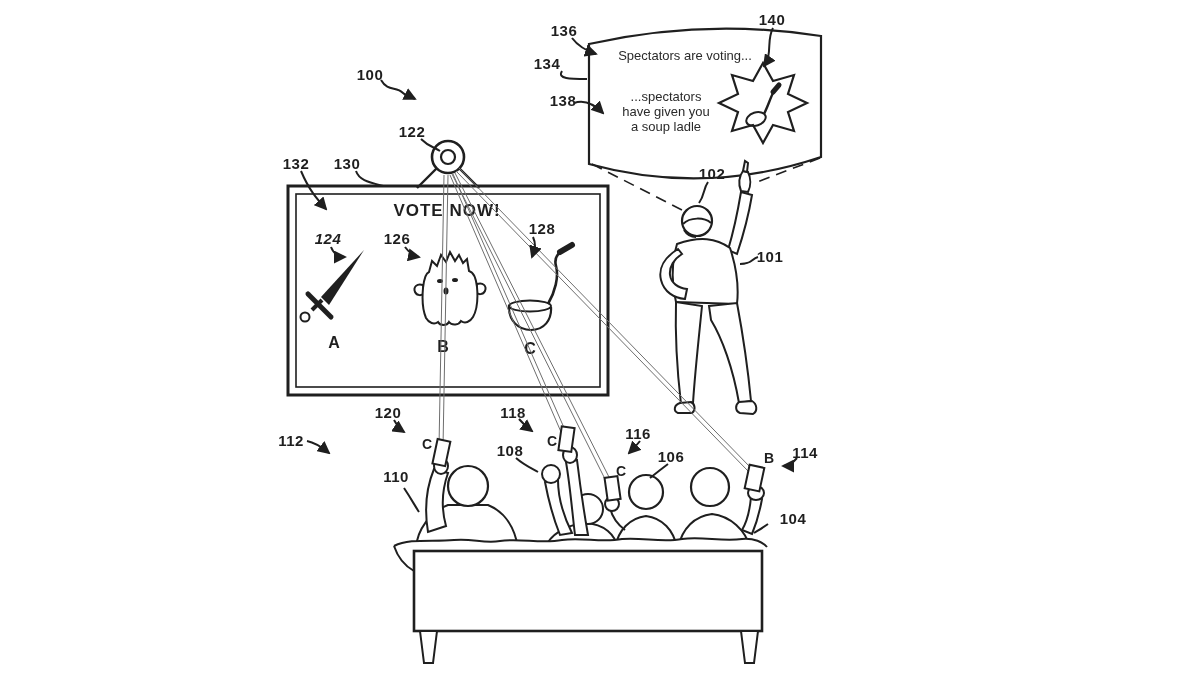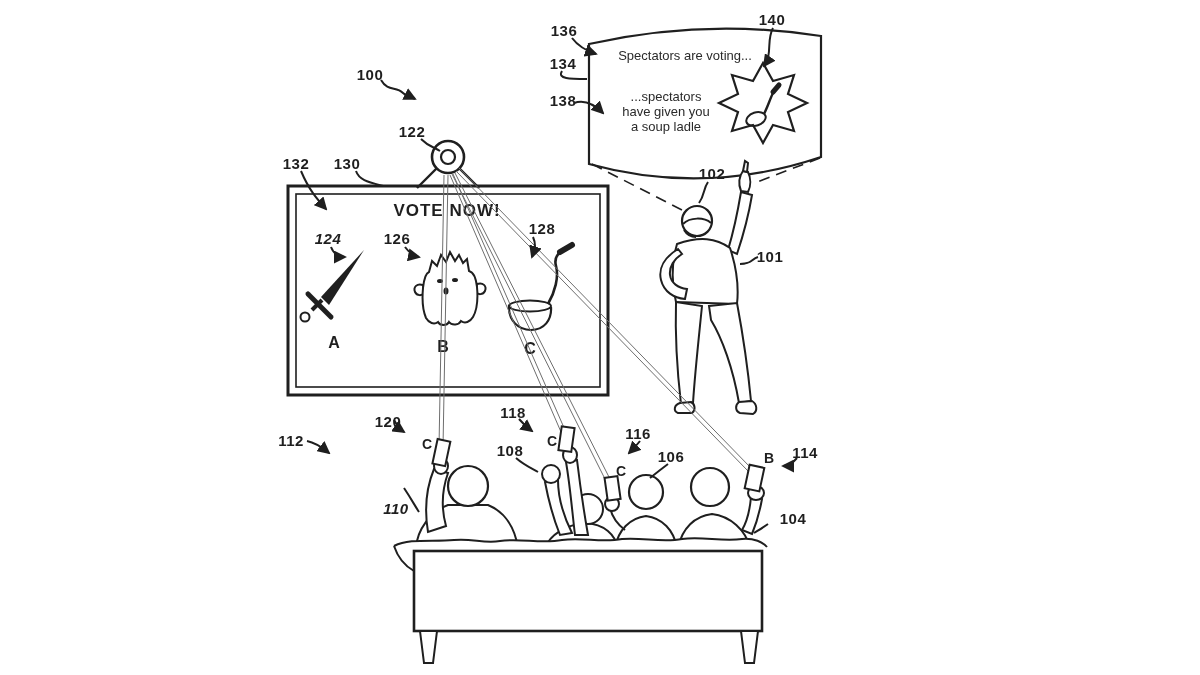--- a/index.html
+++ b/index.html
@@ -207,28 +207,28 @@
 
 <div class="ref-layer">
       <div class="ref-label" style="left: 370px; top: 74px;">100</div>
       <div class="ref-label" style="left: 412px; top: 131px;">122</div>
       <div class="ref-label" style="left: 296px; top: 163px;">132</div>
       <div class="ref-label" style="left: 347px; top: 163px;">130</div>
       <div class="ref-label" style="left: 328px; top: 238px; font-style: italic;">124</div>
       <div class="ref-label" style="left: 397px; top: 238px;">126</div>
       <div class="ref-label" style="left: 530px; top: 228px; margin-left: 12px;">128</div>
       <div class="ref-label" style="left: 564px; top: 30px;">136</div>
-      <div class="ref-label" style="left: 563px; top: 63px;">134</div>
+      <div class="ref-label" style="left: 547px; top: 63px;">134</div>
       <div class="ref-label" style="left: 563px; top: 100px;">138</div>
       <div class="ref-label" style="left: 772px; top: 19px; text-align: right;">140</div>
       <div class="ref-label" style="left: 712px; top: 173px; text-align: center;">102</div>
       <div class="ref-label" style="left: 770px; top: 256px;">101</div>
       <div class="ref-label" style="left: 291px; top: 440px;">112</div>
-      <div class="ref-label" style="left: 388px; top: 412px; margin-top: 9px;">120</div>
-      <div class="ref-label" style="left: 396px; top: 508px; font-style: italic;">110</div>
+      <div class="ref-label" style="left: 388px; top: 412px;">120</div>
+      <div class="ref-label" style="left: 396px; top: 476px;">110</div>
       <div class="ref-label" style="left: 510px; top: 450px;">108</div>
       <div class="ref-label" style="left: 513px; top: 412px;">118</div>
       <div class="ref-label" style="left: 638px; top: 433px;">116</div>
       <div class="ref-label" style="left: 671px; top: 456px;">106</div>
       <div class="ref-label" style="left: 805px; top: 452px;">114</div>
       <div class="ref-label" style="left: 793px; top: 518px;">104</div>
     </div>
 </div>
 
 </body></html>

